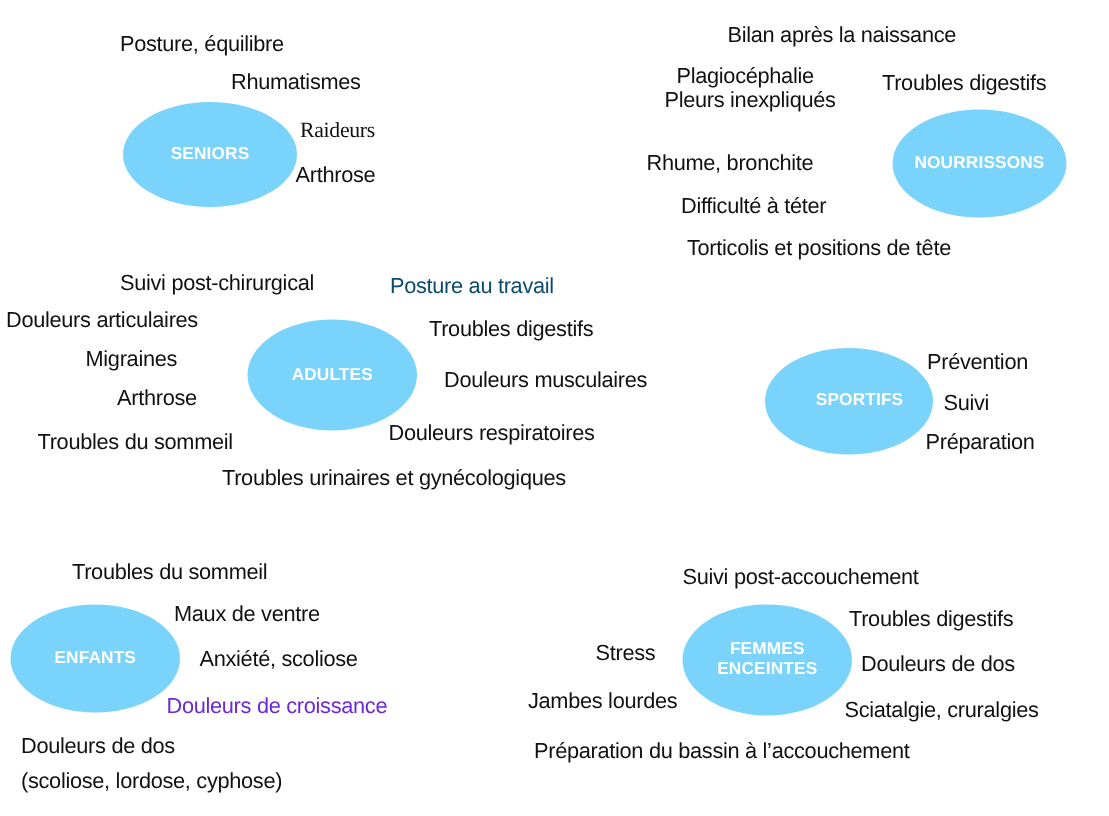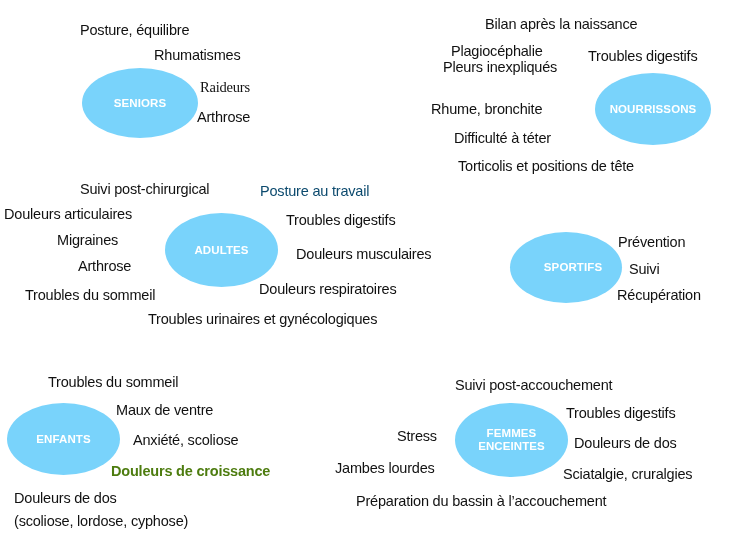--- a/index.html
+++ b/index.html
@@ -45,34 +45,34 @@
     <div class="lbl" style="left: 296px; top: 245px; color: rgb(17, 17, 17);">Douleurs musculaires</div>
     <div class="lbl" style="left: 78px; top: 257px; color: rgb(17, 17, 17);">Arthrose</div>
     <div class="lbl" style="left: 25px; top: 286px; color: rgb(17, 17, 17);">Troubles du sommeil</div>
     <div class="lbl" style="left: 259px; top: 280px; color: rgb(17, 17, 17);">Douleurs respiratoires</div>
     <div class="lbl" style="left: 148px; top: 310px; color: rgb(17, 17, 17);">Troubles urinaires et gynécologiques</div>
     <div class="bubble" style="left: 510px; top: 232px; width: 112px; height: 71px;">
       <span style="white-space: pre-line; margin-left: 14px;">SPORTIFS</span>
     </div>
     <div class="lbl" style="left: 618px; top: 233px; color: rgb(17, 17, 17);">Prévention</div>
     <div class="lbl" style="left: 629px; top: 260px; color: rgb(17, 17, 17);">Suivi</div>
-    <div class="lbl" style="left: 617px; top: 286px; color: rgb(17, 17, 17);">Récupération</div>
+    <div class="lbl" style="left: 617px; top: 286px; color: rgb(17, 17, 17);">Préparation</div>
     <div class="bubble" style="left: 7px; top: 403px; width: 113px; height: 72px;">
       <span style="white-space: pre-line;">ENFANTS</span>
     </div>
     <div class="lbl" style="left: 48px; top: 373px; color: rgb(17, 17, 17);">Troubles du sommeil</div>
     <div class="lbl" style="left: 116px; top: 401px; color: rgb(17, 17, 17);">Maux de ventre</div>
     <div class="lbl" style="left: 133px; top: 431px; color: rgb(17, 17, 17);">Anxiété, scoliose</div>
-    <div class="lbl" style="left: 111px; top: 462px; color: #4d7c0f; font-weight: bold;">Douleurs de croissance</div>
+    <div class="lbl" style="left: 111px; top: 462px; color: #6d28d9;">Douleurs de croissance</div>
     <div class="lbl" style="left: 14px; top: 489px; color: rgb(17, 17, 17);">Douleurs de dos</div>
     <div class="lbl" style="left: 14px; top: 512px; color: rgb(17, 17, 17);">(scoliose, lordose, cyphose)</div>
     <div class="bubble" style="left: 455px; top: 403px; width: 113px; height: 74px;">
       <span style="white-space: pre-line;">FEMMES
 ENCEINTES</span>
     </div>
     <div class="lbl" style="left: 455px; top: 376px; color: rgb(17, 17, 17);">Suivi post-accouchement</div>
     <div class="lbl" style="left: 566px; top: 404px; color: rgb(17, 17, 17);">Troubles digestifs</div>
     <div class="lbl" style="left: 397px; top: 427px; color: rgb(17, 17, 17);">Stress</div>
     <div class="lbl" style="left: 574px; top: 434px; color: rgb(17, 17, 17);">Douleurs de dos</div>
-    <div class="lbl" style="left: 335px; top: 459px; color: rgb(17, 17, 17);">Jambes lourdes</div>
+    <div class="lbl" style="left: 352px; top: 459px; color: rgb(17, 17, 17);">Jambes lourdes</div>
     <div class="lbl" style="left: 563px; top: 465px; color: rgb(17, 17, 17);">Sciatalgie, cruralgies</div>
     <div class="lbl" style="left: 356px; top: 492px; color: rgb(17, 17, 17);">Préparation du bassin à l’accouchement</div>
   </div>
 
 </body></html>

